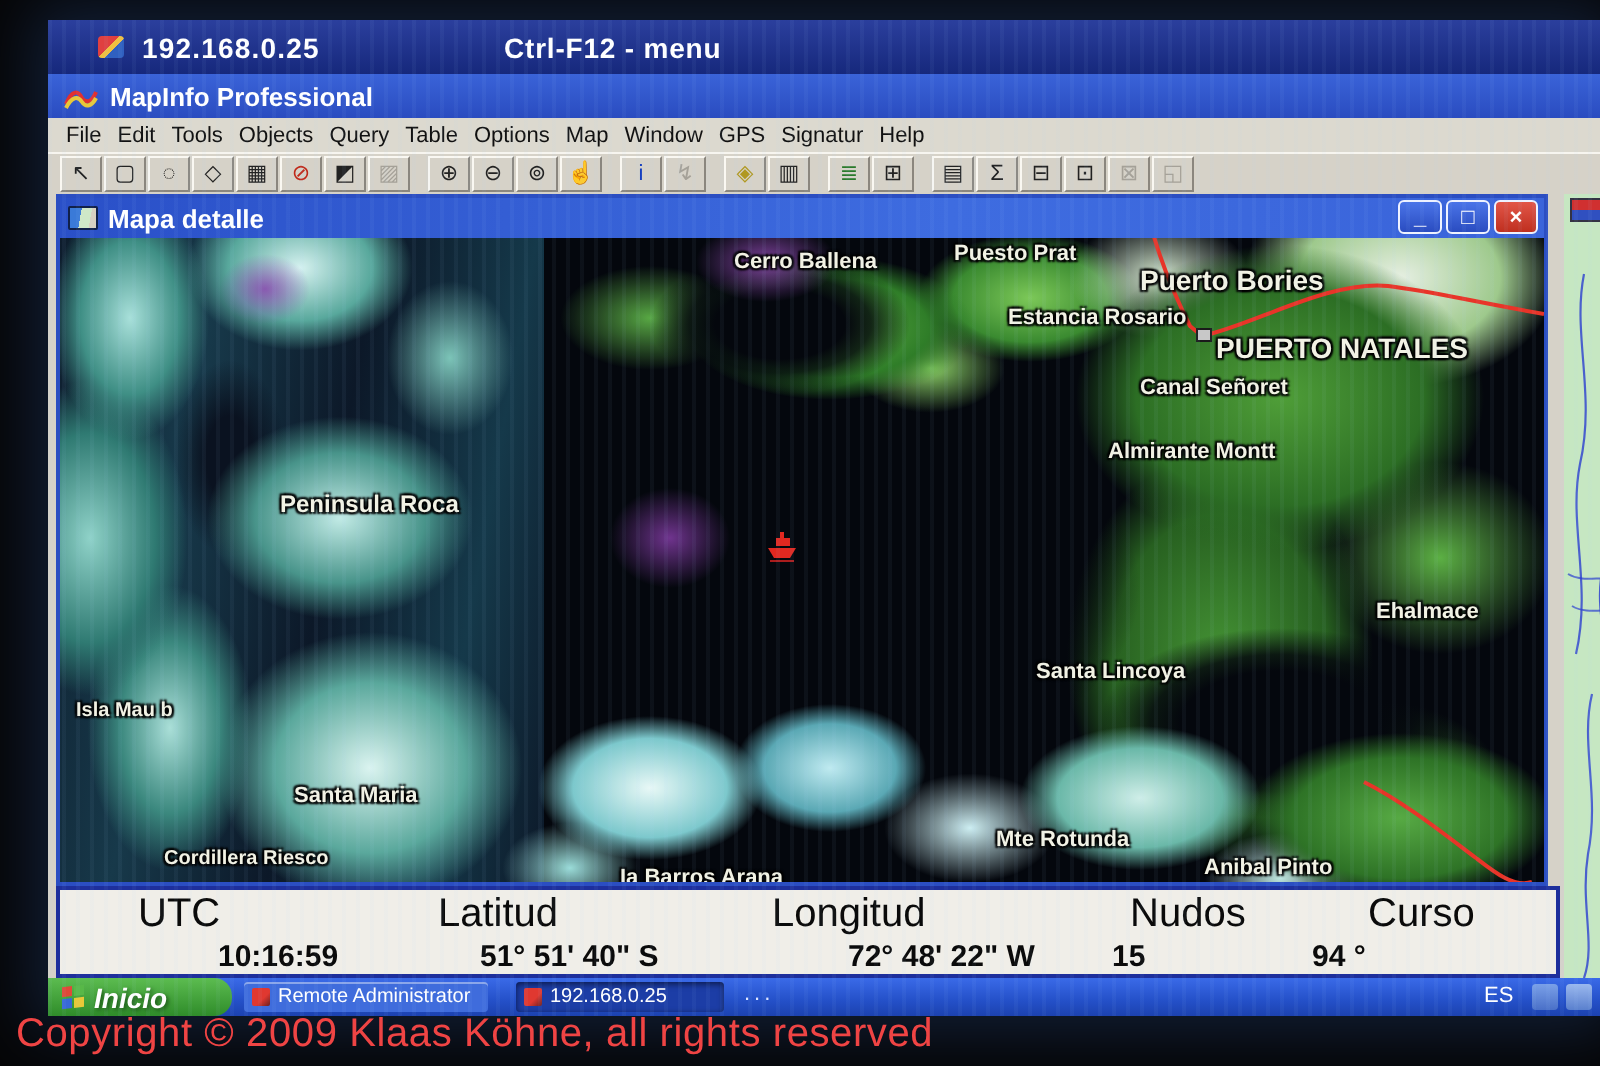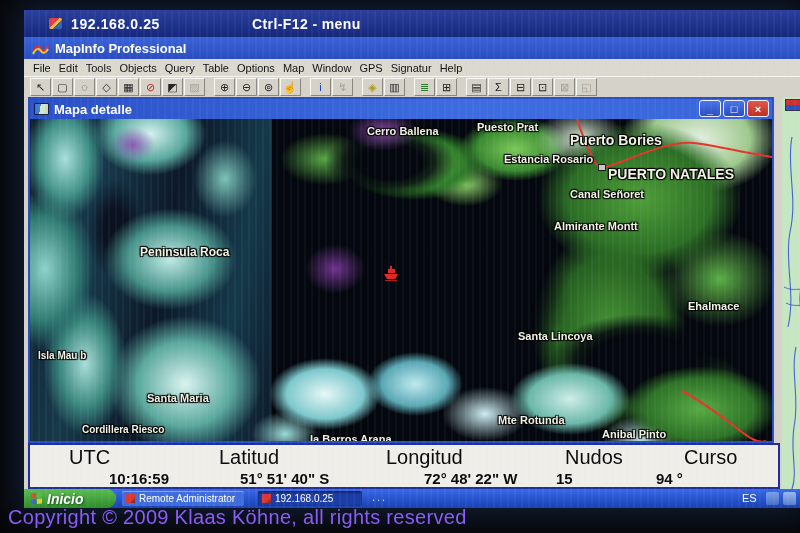--- a/index.html
+++ b/index.html
@@ -128,21 +128,21 @@
     background:linear-gradient(135deg,#e03830 60%,#6a2020);}
   .overflow-dots{position:absolute;left:348px;top:2px;color:#dfe6ff;font-size:11px;letter-spacing:2px;}
   .lang{position:absolute;left:718px;top:3px;color:#fff;font-size:11px;}
   .tray1{position:absolute;left:742px;top:3px;width:13px;height:13px;border-radius:2px;
     background:linear-gradient(#7aa0e8,#4a70c8);}
   .tray2{position:absolute;left:759px;top:3px;width:13px;height:13px;border-radius:2px;
     background:linear-gradient(#9ab8ee,#5a80ce);}
   
   .screen::after{content:"";position:absolute;inset:0;pointer-events:none;
     background:repeating-linear-gradient(90deg,rgba(170,210,255,.05) 0 2px,transparent 2px 7px);}
-  .watermark{position:absolute;left:8px;top:506px;font-size:20px;color:#8b5cf6;letter-spacing:.3px;}
+  .watermark{position:absolute;left:8px;top:506px;font-size:20px;color:#ef4444;letter-spacing:.3px;}
 </style>
 </head>
 <body>
 
 <div class="photo">
   <div class="screen">
 
     <div class="ra-bar">
       <span class="ra-icon"></span>
       <span class="ra-ip">192.168.0.25</span>

